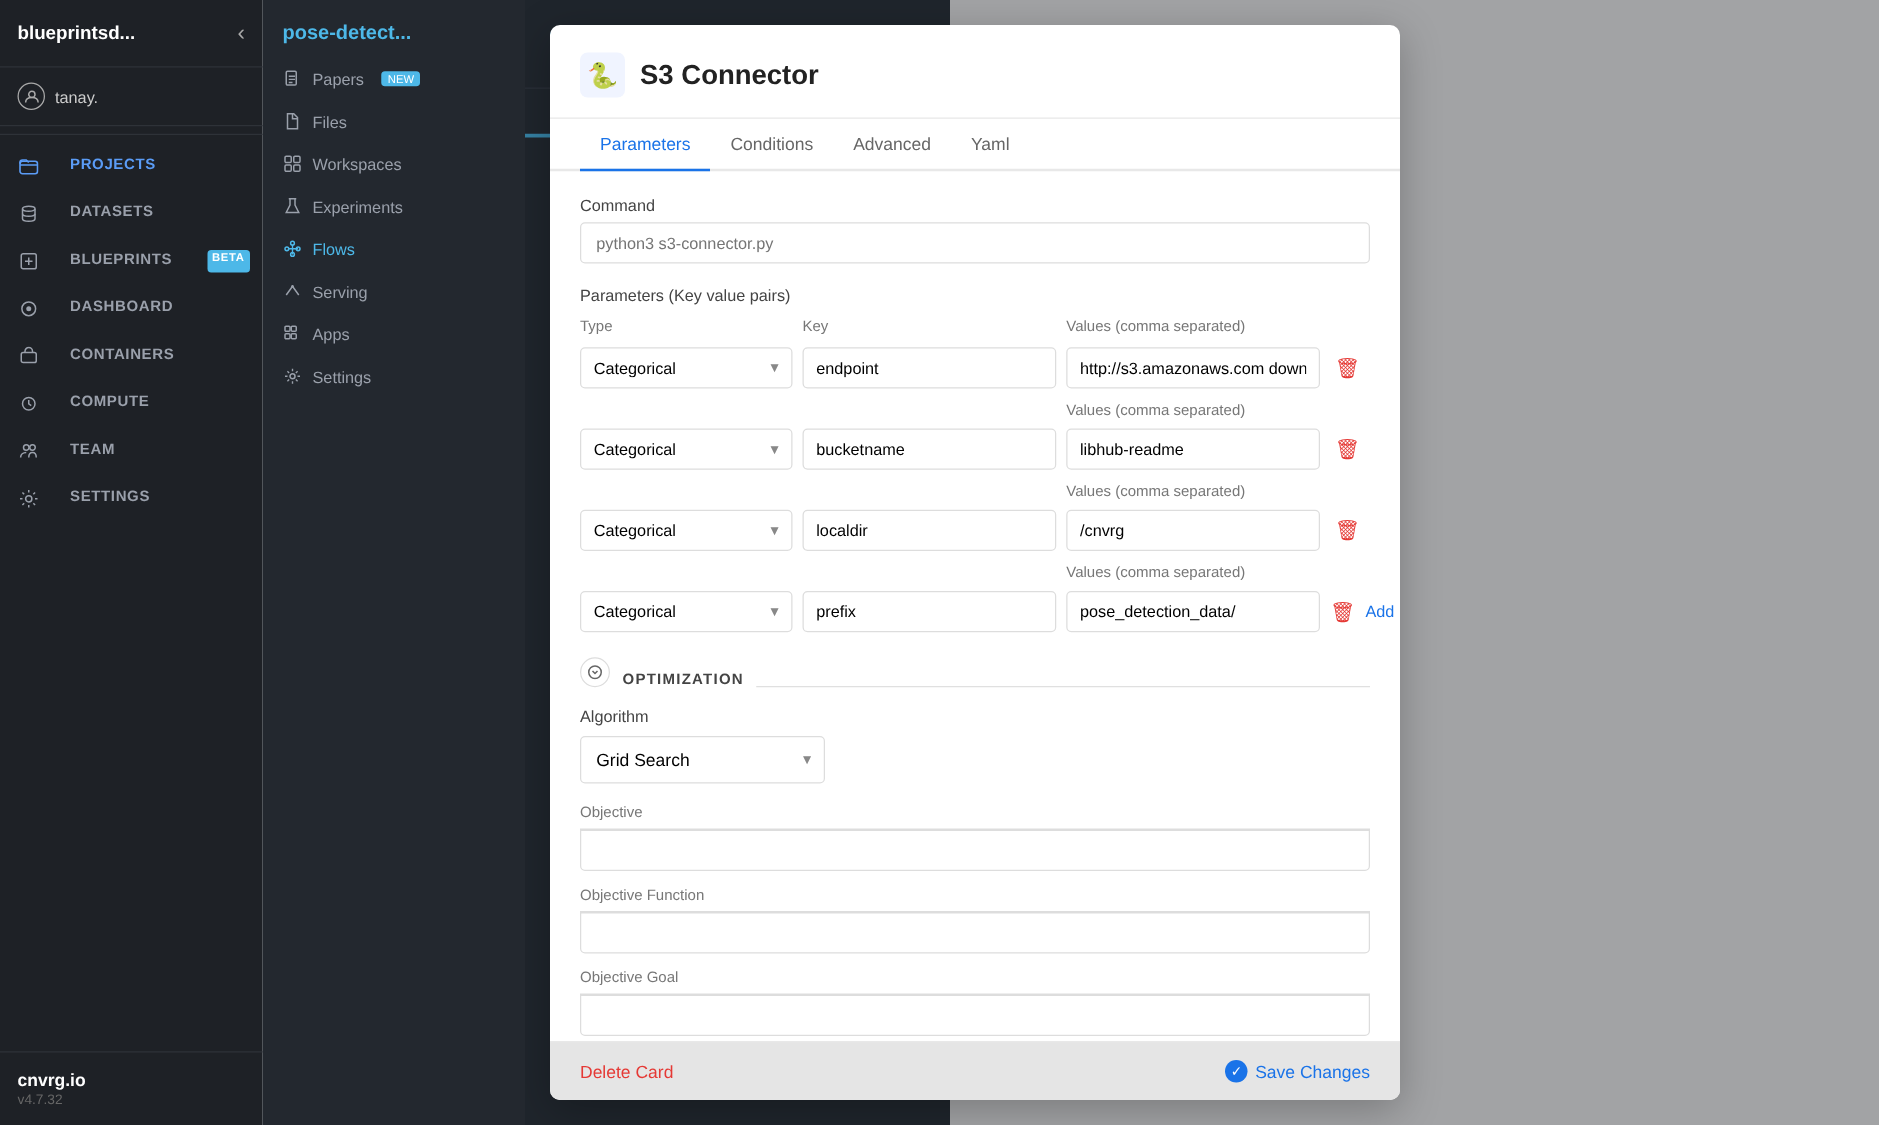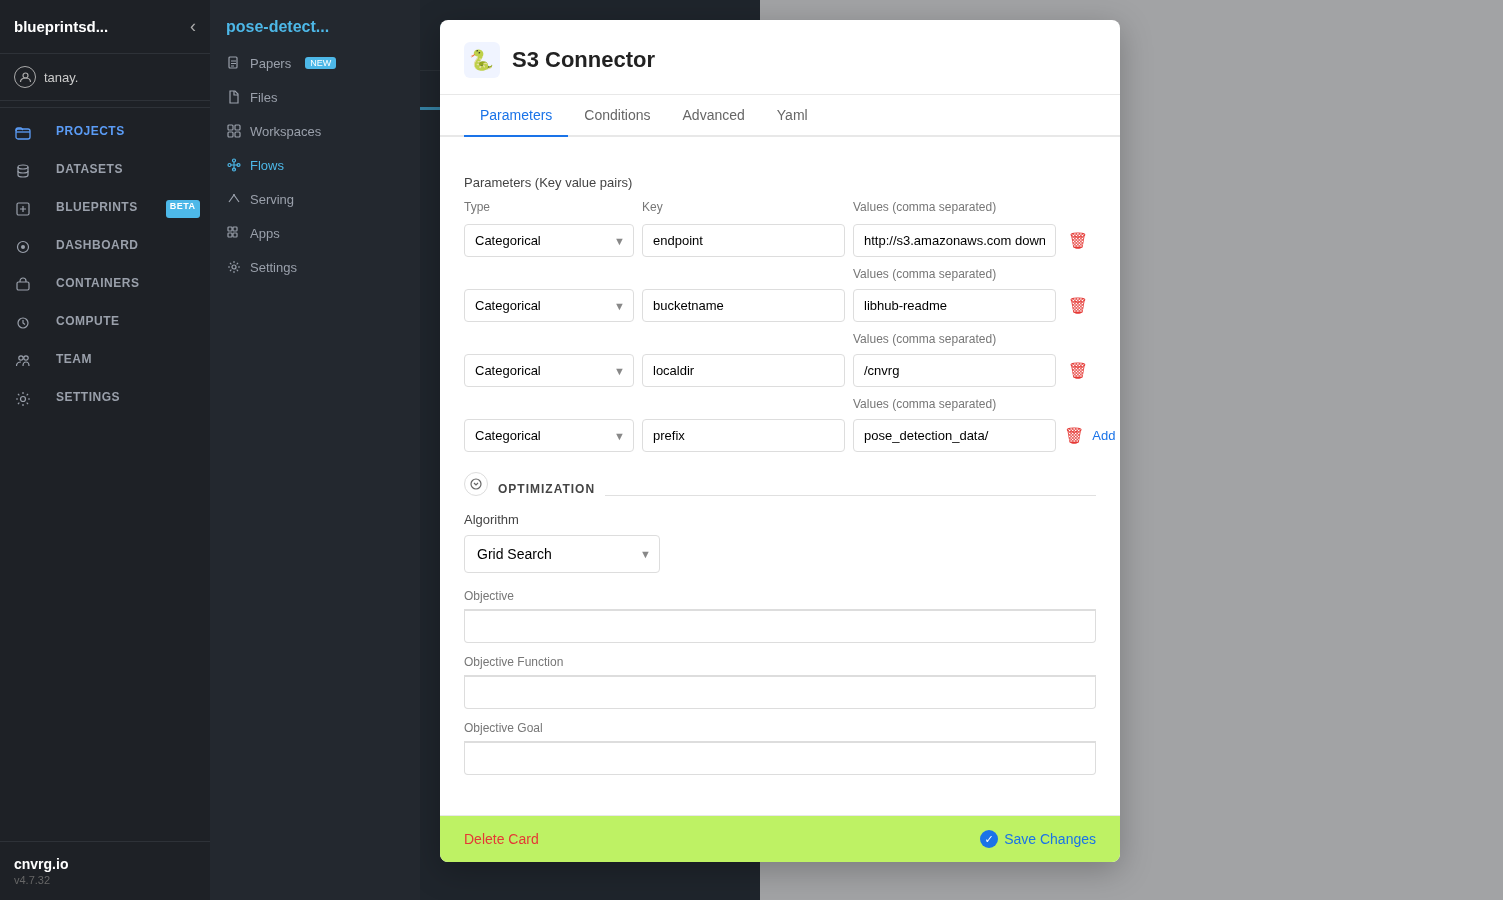--- a/index.html
+++ b/index.html
@@ -326,21 +326,21 @@
       outline: none;
       width: 100%;
     }
 
     .modal-footer {
       display: flex;
       align-items: center;
       justify-content: space-between;
       padding: 14px 24px;
       border-top: 1px solid #e8e8e8;
-      background: #bef264;
+      background: #e5e5e5;
     }
     .delete-card-btn {
       background: none;
       border: none;
       color: #e53935;
       font-size: 14px;
       cursor: pointer;
       font-weight: 500;
     }
     .save-changes-btn {
@@ -557,20 +557,29 @@
   <div class="second-sidebar-item">
     <span class="s-icon">
       <svg width="14" height="14" viewBox="0 0 14 14" fill="none">
           <rect x="1" y="1" width="5" height="5" rx="1" stroke="#9aa0ab" stroke-width="1.2"></rect>
           <rect x="8" y="1" width="5" height="5" rx="1" stroke="#9aa0ab" stroke-width="1.2"></rect>
           <rect x="1" y="8" width="5" height="5" rx="1" stroke="#9aa0ab" stroke-width="1.2"></rect>
           <rect x="8" y="8" width="5" height="5" rx="1" stroke="#9aa0ab" stroke-width="1.2"></rect>
         </svg>
     </span>
     <span>Workspaces</span>
+  </div>
+  <div class="second-sidebar-item">
+    <span class="s-icon">
+      <svg width="14" height="14" viewBox="0 0 14 14" fill="none">
+          <path d="M5 1v5L2 12h10L9 6V1" stroke="#9aa0ab" stroke-width="1.2"></path>
+          <path d="M4 1h6" stroke="#9aa0ab" stroke-width="1.2"></path>
+        </svg>
+    </span>
+    <span>Experiments</span>
   </div>
   <div class="second-sidebar-item active-item">
     <span class="s-icon">
       <svg width="14" height="14" viewBox="0 0 14 14" fill="none">
           <circle cx="2.5" cy="7" r="1.5" stroke="#4db8e8" stroke-width="1.2"></circle>
           <circle cx="7" cy="2.5" r="1.5" stroke="#4db8e8" stroke-width="1.2"></circle>
           <circle cx="11.5" cy="7" r="1.5" stroke="#4db8e8" stroke-width="1.2"></circle>
           <circle cx="7" cy="11.5" r="1.5" stroke="#4db8e8" stroke-width="1.2"></circle>
           <path d="M4 7h3M7 4v3M7 7l4.5 0M7 7v4.5" stroke="#4db8e8" stroke-width="1.1"></path>
         </svg>
@@ -619,20 +628,24 @@
 
       <div class="modal-tabs">
         <div class="modal-tab active">Parameters</div>
         <div class="modal-tab">Conditions</div>
         <div class="modal-tab">Advanced</div>
         <div class="modal-tab">Yaml</div>
       </div>
 
       <div class="modal-body">
 
+        <div>
+          <div class="form-label">Command</div>
+          <input class="form-input" value="" placeholder="python3 s3-connector.py" style="">
+        </div>
 
         <div class="params-section">
           <div class="params-label">Parameters (Key value pairs)</div>
 
           <div class="params-columns">
             <div class="params-col-header">Type</div>
             <div class="params-col-header">Key</div>
             <div class="params-col-header" style="grid-column: 3/5;">Values (comma separated)</div>
           </div>
 

